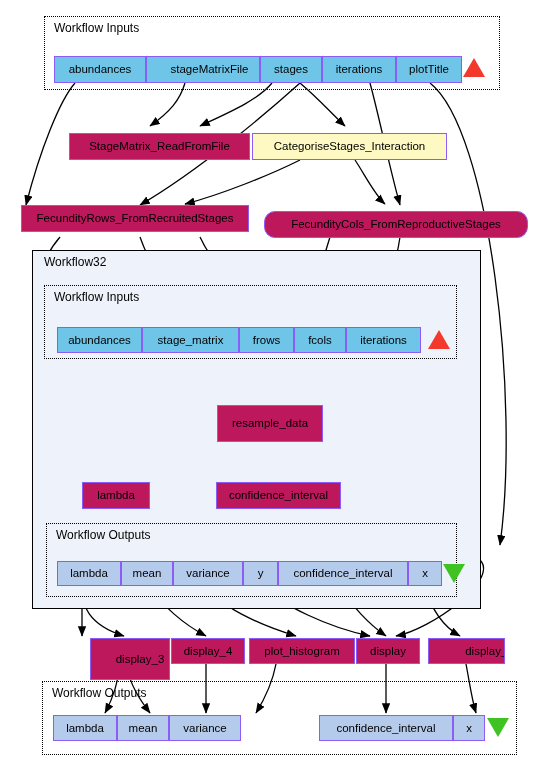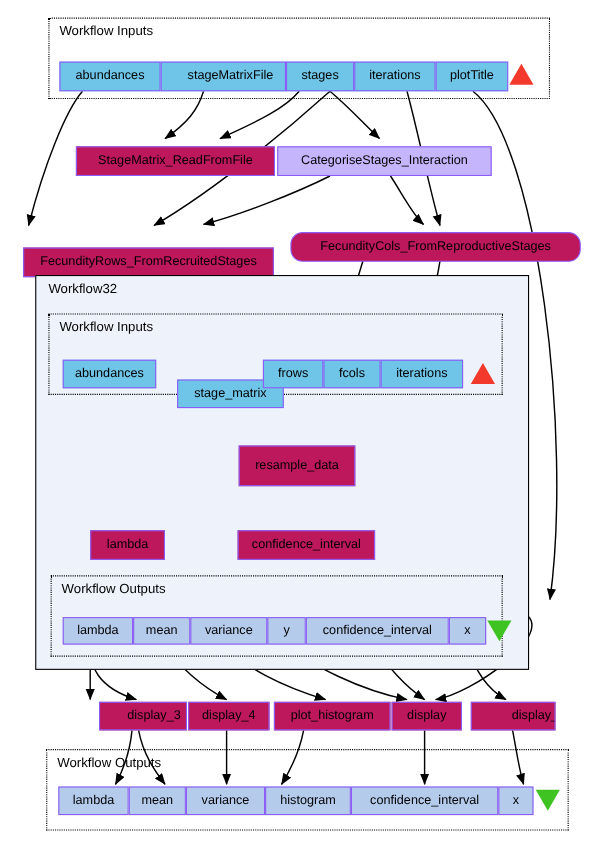--- a/index.html
+++ b/index.html
@@ -51,21 +51,21 @@
     align-items: center;
     justify-content: center;
     font-size: 11.5px;
     color: #000000;
     white-space: nowrap;
     overflow: hidden;
     line-height: 13px;
   }
   .n-input   { background: #6fc5e8; }
   .n-proc    { background: #be185d; }
-  .n-green   { background: #c4b5fd; }
+  .n-green   { background: #fef9c3; }
   .n-output  { background: #b5cbeb; }
   .tri {
     position: absolute;
     width: 0;
     height: 0;
   }
   .tri-up {
     border-left: 11px solid transparent;
     border-right: 11px solid transparent;
     border-bottom: 19px solid #f2392c;
@@ -163,37 +163,37 @@
   </div>
   <div class="tri tri-up" style="left:463px; top:58px;"></div>
 
   <div class="node n-proc" style="left:69px; top:133px; width:181px; height:27px;">
     <span>StageMatrix_ReadFromFile</span>
   </div>
   <div class="node n-green" style="left:252px; top:133px; width:195px; height:27px;">
     <span>CategoriseStages_Interaction</span>
   </div>
 
-  <div class="node n-proc" style="left:21px; top:225px; width:228px; height:27px;text-align:right;">
+  <div class="node n-proc" style="left:21px; top:205px; width:228px; height:27px;text-align:right;">
     <span>FecundityRows_FromRecruitedStages</span>
   </div>
   <div class="node n-proc" style="left:264px; top:211px; width:264px; height:27px;border-radius:11px;">
     <span>FecundityCols_FromReproductiveStages</span>
   </div>
 
   <div class="cluster cluster-solid" style="left:32px; top:250px; width:449px; height:359px;"></div>
   <div class="cluster-label" style="left:44px; top:256px;">Workflow32</div>
 
   <div class="cluster cluster-dotted" style="left:44px; top:285px; width:413px; height:74px;"></div>
   <div class="cluster-label" style="left:54px; top:291px;">Workflow Inputs</div>
 
   <div class="node n-input" style="left:57px; top:327px; width:85px; height:26px;">
     <span>abundances</span>
   </div>
-  <div class="node n-input" style="left:142px; top:345px; width:97px; height:26px;margin-left:19px;">
+  <div class="node n-input" style="left:142px; top:327px; width:97px; height:26px;">
     <span>stage_matrix</span>
   </div>
   <div class="node n-input" style="left:239px; top:327px; width:55px; height:26px;">
     <span>frows</span>
   </div>
   <div class="node n-input" style="left:294px; top:327px; width:52px; height:26px;">
     <span>fcols</span>
   </div>
   <div class="node n-input" style="left:346px; top:327px; width:75px; height:26px;">
     <span>iterations</span>
@@ -226,21 +226,21 @@
     <span>y</span>
   </div>
   <div class="node n-output" style="left:278px; top:561px; width:130px; height:25px;">
     <span>confidence_interval</span>
   </div>
   <div class="node n-output" style="left:408px; top:561px; width:34px; height:25px;">
     <span>x</span>
   </div>
   <div class="tri tri-down" style="left:443px; top:564px;"></div>
 
-  <div class="node n-proc" style="left:90px; top:638px; width:80px; height:26px;padding-left:20px;">
+  <div class="node n-proc" style="left:90px; top:638px; width:80px; height:42px;padding-left:20px;">
     <span>display_3</span>
   </div>
   <div class="node n-proc" style="left:171px; top:638px; width:74px; height:26px;">
     <span>display_4</span>
   </div>
   <div class="node n-proc" style="left:249px; top:638px; width:106px; height:26px;">
     <span>plot_histogram</span>
   </div>
   <div class="node n-proc" style="left:356px; top:638px; width:64px; height:26px;">
     <span>display</span>
@@ -254,23 +254,20 @@
 
   <div class="node n-output" style="left:53px; top:715px; width:64px; height:26px;">
     <span>lambda</span>
   </div>
   <div class="node n-output" style="left:117px; top:715px; width:52px; height:26px;">
     <span>mean</span>
   </div>
   <div class="node n-output" style="left:169px; top:715px; width:72px; height:26px;">
     <span>variance</span>
   </div>
-  <div class="node n-output" style="left:241px; top:715px; width:78px; height:26px;">
-    <span>histogram</span>
-  </div>
   <div class="node n-output" style="left:319px; top:715px; width:134px; height:26px;">
     <span>confidence_interval</span>
   </div>
   <div class="node n-output" style="left:453px; top:715px; width:32px; height:26px;">
     <span>x</span>
   </div>
   <div class="tri tri-down" style="left:487px; top:718px;"></div>
 
 </div>
 

